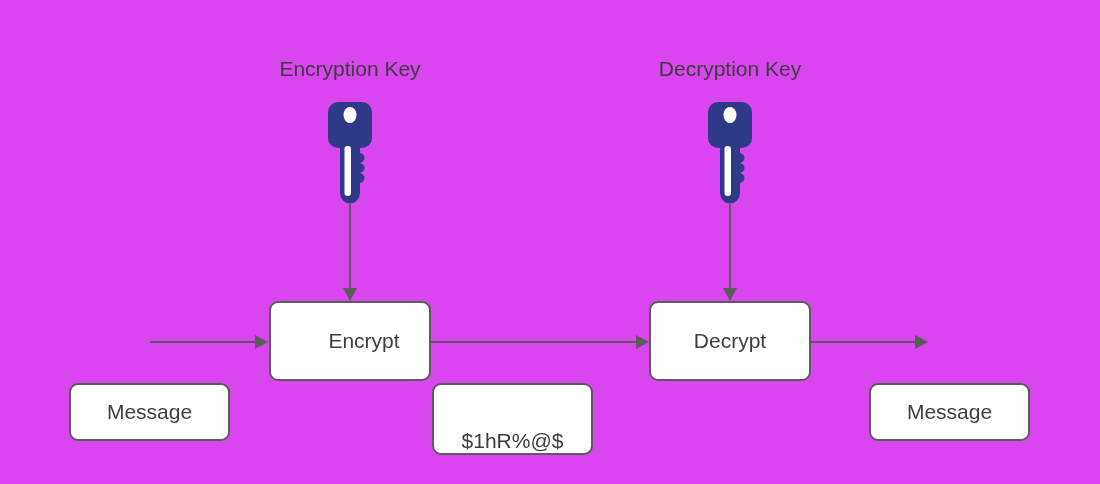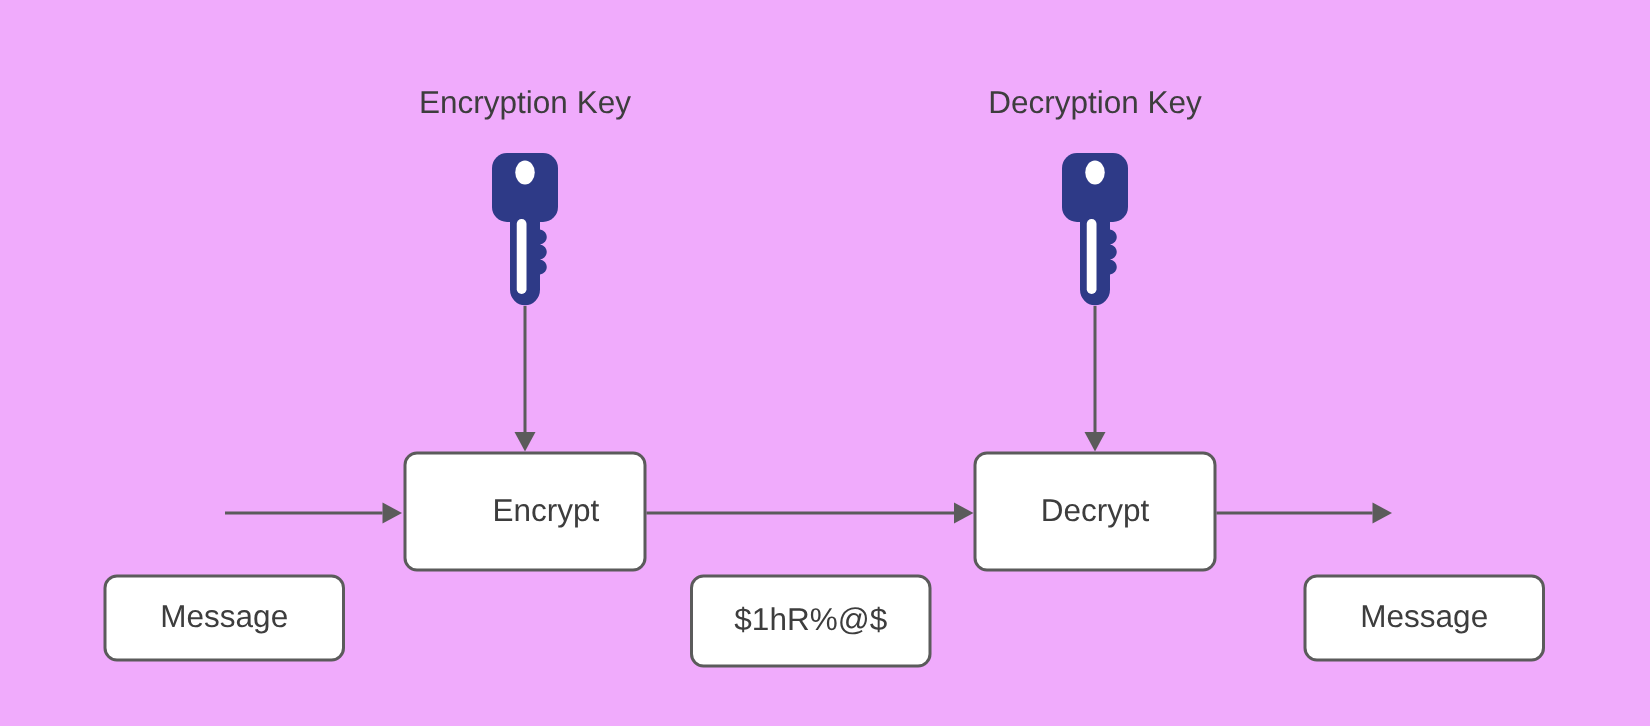--- a/index.html
+++ b/index.html
@@ -5,21 +5,21 @@
   html, body {
     margin: 0;
     padding: 0;
     background: #ffffff;
     font-family: "Liberation Sans", sans-serif;
   }
   .canvas {
     position: relative;
     width: 1100px;
     height: 484px;
-    background: #f0abfc;
+    background: #d946ef;
     overflow: hidden;
   }
   .key-label {
     position: absolute;
     transform: translateX(-50%);
     font-size: 21px;
     line-height: 26px;
     color: #3d3d3d;
     white-space: nowrap;
   }
@@ -109,20 +109,20 @@
   <div class="node" style="left:269px; top:301px; width:162px; height:80px;padding-left:28px;">
     <span>Encrypt</span>
   </div>
   <div class="node" style="left:649px; top:301px; width:162px; height:80px;">
     <span>Decrypt</span>
   </div>
 
   <div class="node" style="left:69px; top:383px; width:161px; height:58px;">
     <span>Message</span>
   </div>
-  <div class="node" style="left:460px; top:383px; width:161px; height:62px;">
+  <div class="node" style="left:432px; top:383px; width:161px; height:72px;align-items:flex-end;">
     <span>$1hR%@$</span>
   </div>
   <div class="node" style="left:869px; top:383px; width:161px; height:58px;">
     <span>Message</span>
   </div>
 
 </div>
 
 </body></html>

